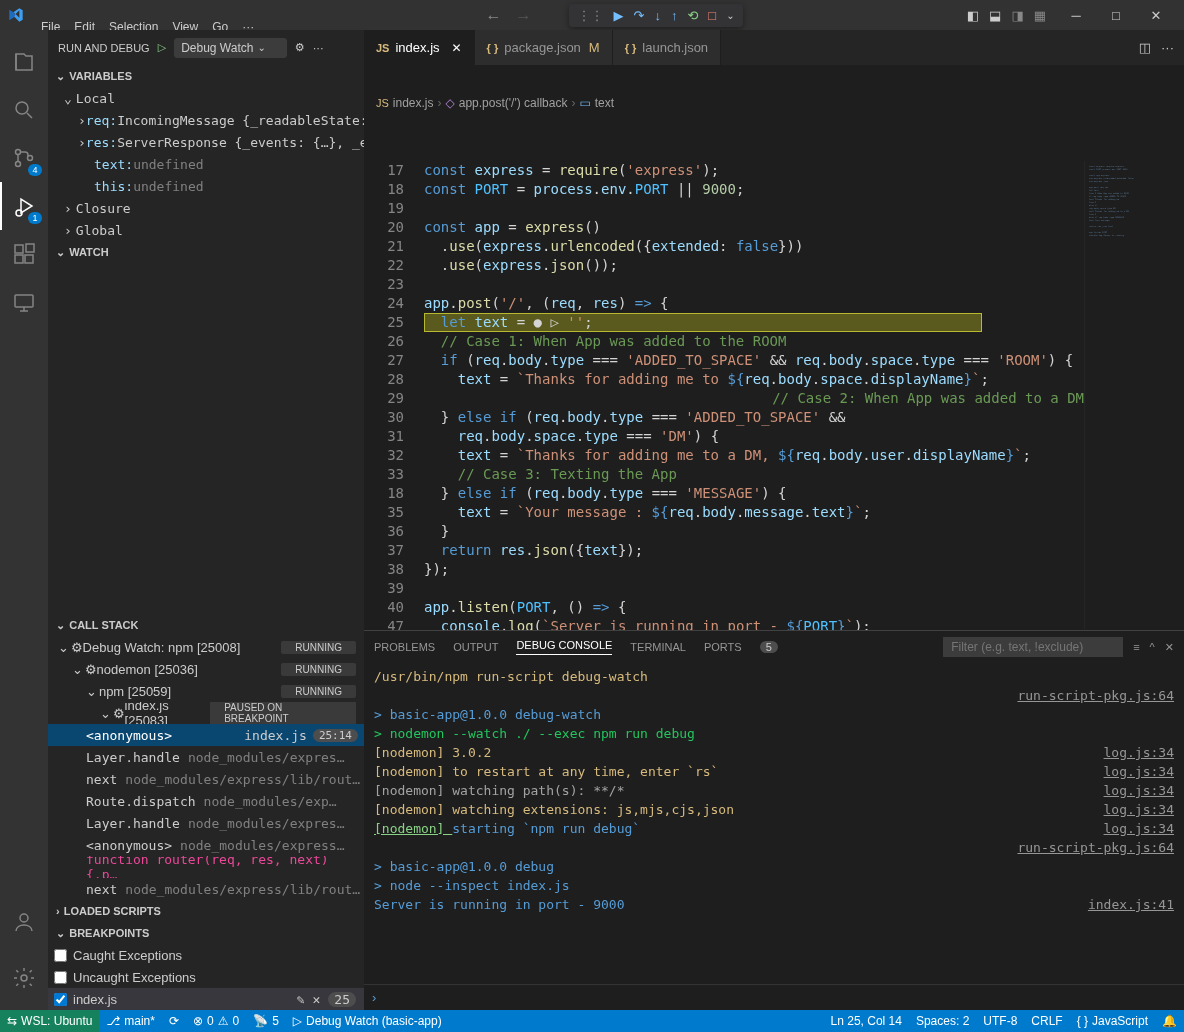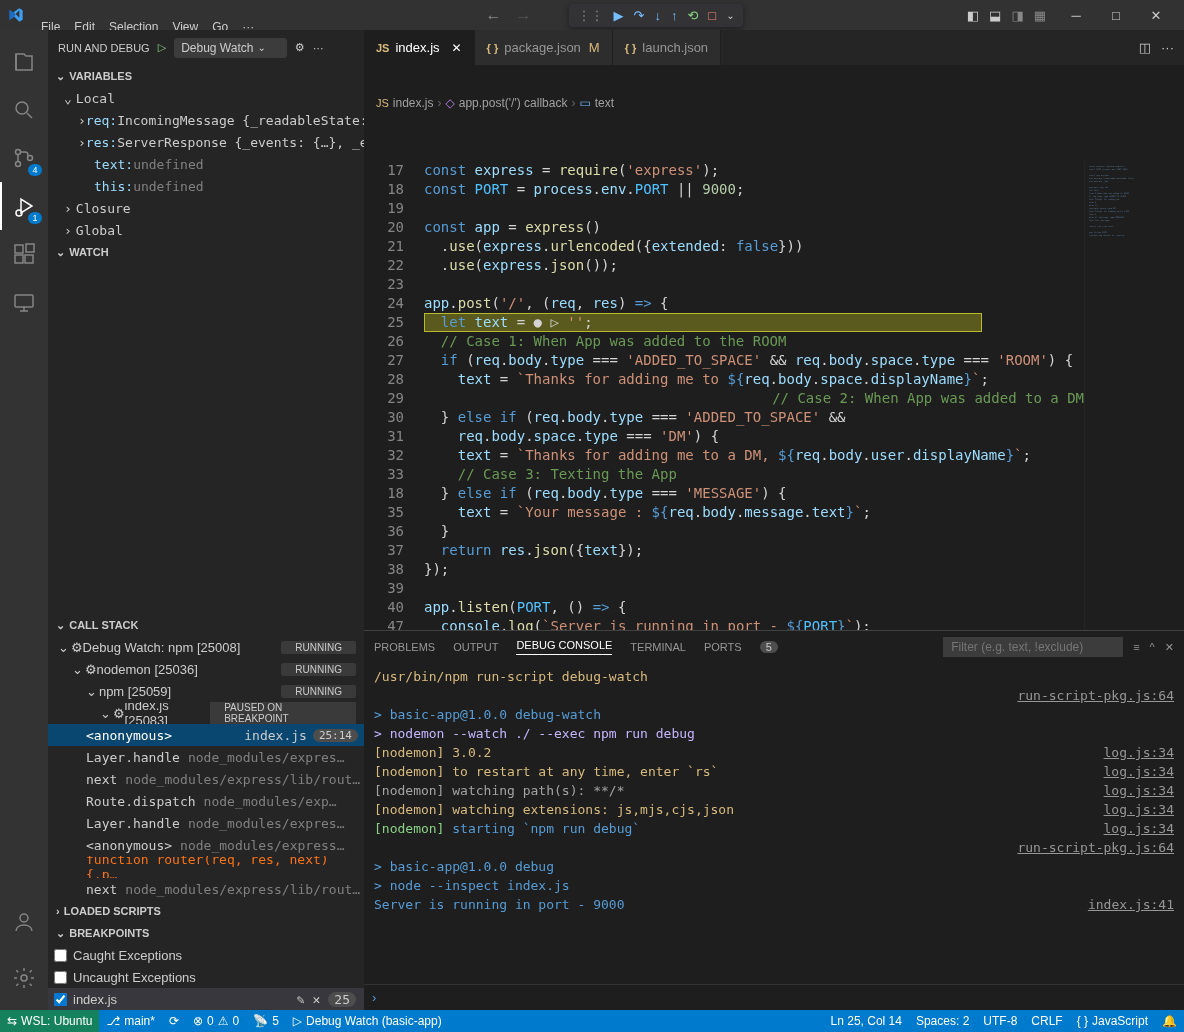--- a/index.html
+++ b/index.html
@@ -291,21 +291,21 @@
           </div>
           <div class="stack-frame">
             <span style="color: rgb(204, 204, 204);">Layer.handle</span>
             <span class="path">node_modules/expres…</span>
           </div>
           <div class="stack-frame">
             <span style="color: rgb(204, 204, 204);">&lt;anonymous&gt;</span>
             <span class="path">node_modules/express…</span>
           </div>
           <div class="stack-frame">
-            <span style="color: #f97316;">function router(req, res, next) {.p…</span>
+            <span style="color: #ec4899;">function router(req, res, next) {.p…</span>
           </div>
           <div class="stack-frame">
             <span style="color: rgb(204, 204, 204);">next</span>
             <span class="path">node_modules/express/lib/rout…</span>
           </div>
         </div>
     </div>
 
     <div class="section loaded">
       <div class="section-header">
@@ -460,21 +460,21 @@
               <span class="txt" style="color: rgb(215, 186, 125);">/usr/bin/npm run-script debug-watch</span>
             </div>
             <div class="console-line">
               <span class="txt"></span>
               <span class="src">run-script-pkg.js:64</span>
             </div>
             <div class="console-line">
               <span class="txt" style="color: rgb(86, 156, 214);">&gt; basic-app@1.0.0 debug-watch</span>
             </div>
             <div class="console-line">
-              <span class="txt" style="color: #c4b5fd;">&gt; nodemon --watch ./ --exec npm run debug</span>
+              <span class="txt" style="color: #22c55e;">&gt; nodemon --watch ./ --exec npm run debug</span>
             </div>
             <div class="console-line">
               <span class="txt"></span>
             </div>
             <div class="console-line">
               <span class="txt" style="color: rgb(215, 186, 125);">[nodemon] 3.0.2</span>
               <span class="src">log.js:34</span>
             </div>
             <div class="console-line">
               <span class="txt" style="color: rgb(215, 186, 125);">[nodemon] to restart at any time, enter `rs`</span>
@@ -482,21 +482,21 @@
             </div>
             <div class="console-line">
               <span class="txt" style="color: #a3a3a3;">[nodemon] watching path(s): **/*</span>
               <span class="src">log.js:34</span>
             </div>
             <div class="console-line">
               <span class="txt" style="color: rgb(215, 186, 125);">[nodemon] watching extensions: js,mjs,cjs,json</span>
               <span class="src">log.js:34</span>
             </div>
             <div class="console-line">
-              <span class="txt"><span style="color: rgb(137, 209, 133);">[nodemon] </span><span style="color: rgb(86, 156, 214);">starting `npm run debug`</span></span>
+              <span class="txt"><span style="color: rgb(137, 209, 133); text-decoration: underline;">[nodemon] </span><span style="color: rgb(86, 156, 214);">starting `npm run debug`</span></span>
               <span class="src">log.js:34</span>
             </div>
             <div class="console-line">
               <span class="txt"></span>
               <span class="src">run-script-pkg.js:64</span>
             </div>
             <div class="console-line">
               <span class="txt" style="color: rgb(86, 156, 214);">&gt; basic-app@1.0.0 debug</span>
             </div>
             <div class="console-line">

